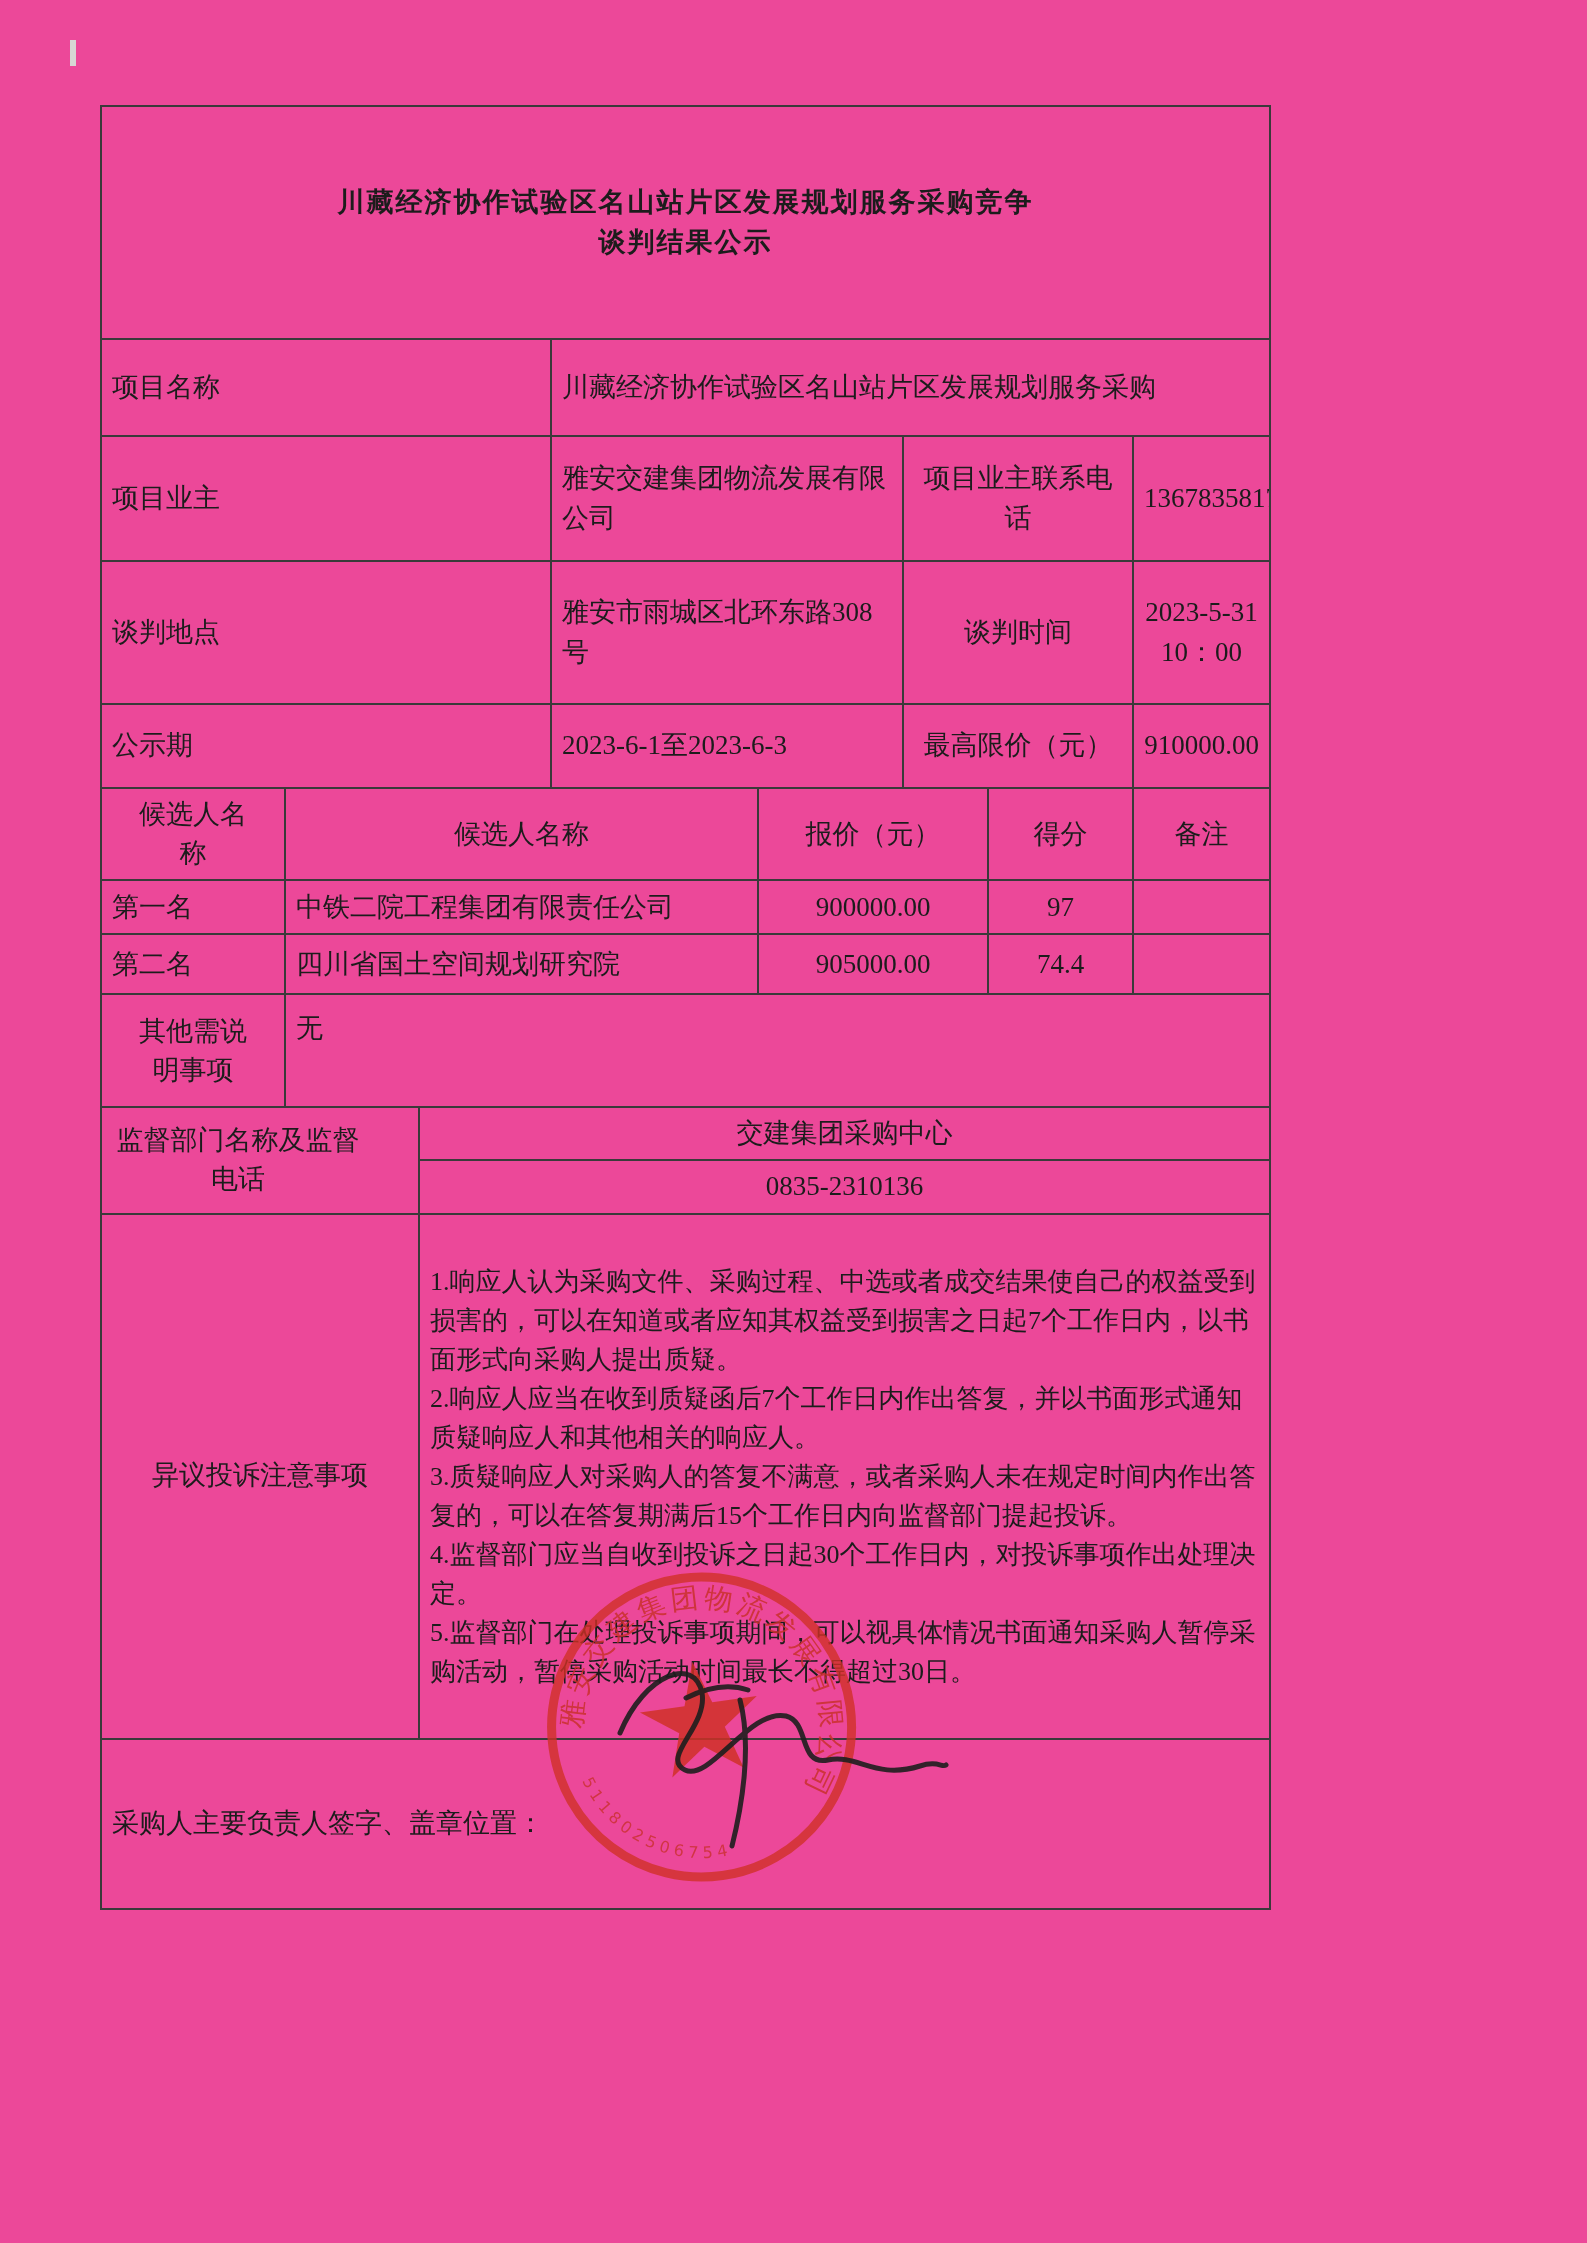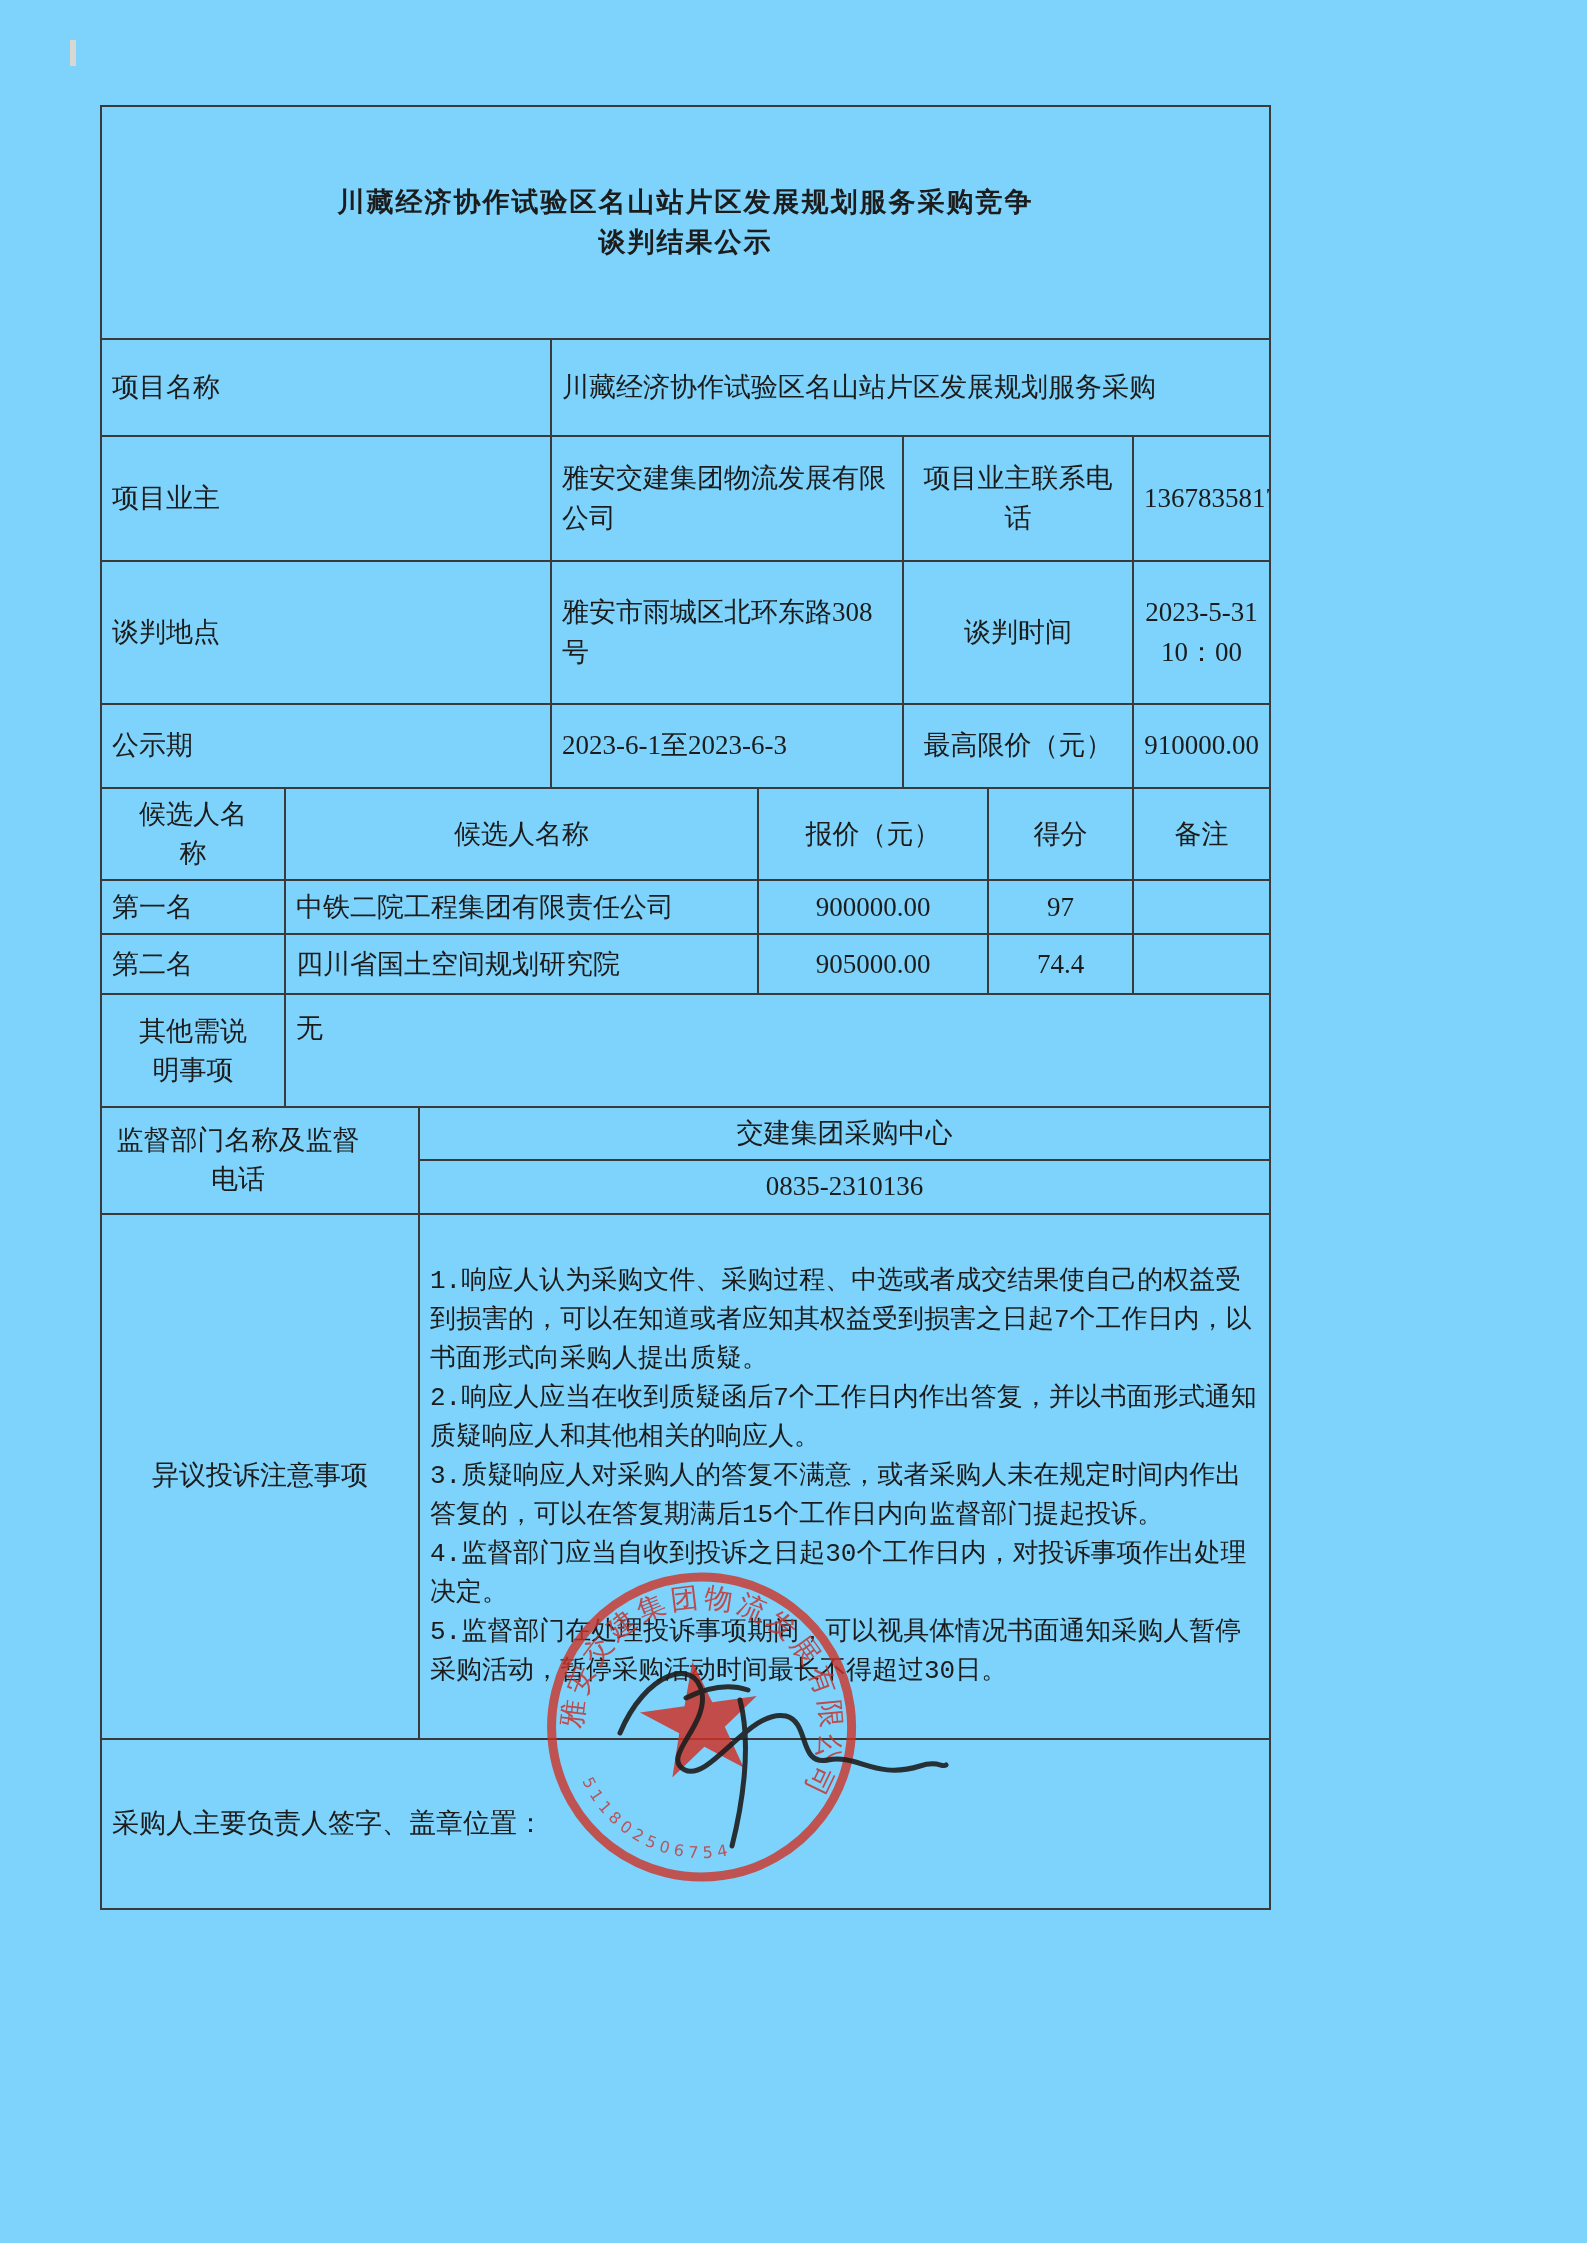--- a/index.html
+++ b/index.html
@@ -1,33 +1,33 @@
 <!DOCTYPE html>
 <html><head>
 <meta charset="utf-8">
 <style>
   html,body{margin:0;padding:0;background:#e8e8e8;}
-  .page{position:relative;width:1587px;height:2243px;background:#7dd3fc;
+  .page{position:relative;width:1587px;height:2243px;background:#ec4899;
         font-family:"Liberation Serif","DejaVu Sans",serif;color:#1c1c1c;overflow:hidden;margin:0 auto;}
   table.doc{position:absolute;left:100px;top:105px;width:1169px;border-collapse:collapse;table-layout:fixed;}
   table.doc td{border:2px solid #3a3a3a;padding:6px 10px;font-size:27px;vertical-align:middle;
                overflow:hidden;line-height:1.45;}
   tr.h-title{height:233px}
   tr.h-r1{height:97px} tr.h-r2{height:125px} tr.h-r3{height:143px} tr.h-r4{height:84px}
   tr.h-head{height:87px} tr.h-c1{height:54px} tr.h-c2{height:60px} tr.h-other{height:113px}
   tr.h-sup1{height:46px} tr.h-sup2{height:47px} tr.h-obj{height:525px} tr.h-sig{height:170px}
   td.title-cell{text-align:center;font-weight:bold;font-size:46px;line-height:1.75;letter-spacing:2px;}
   td.label{text-align:left;}
   td.center{text-align:center;}
   td.val-num{text-align:center;font-size:22px;}
   td.val-date{text-align:center;font-size:24px;line-height:1.5;}
   .wrap-narrow{display:inline-block;width:120px;text-align:center;vertical-align:middle;}
   .wrap-sup{display:inline-block;width:252px;text-align:center;vertical-align:middle;}
   td.obj-label{text-align:center;font-size:29px;}
-  td.obj-content{vertical-align:middle;padding:14px 18px;font-family:Liberation Mono, monospace;}
+  td.obj-content{vertical-align:middle;padding:14px 18px;}
   .obj-item{margin:0;font-size:26px;line-height:1.5;}
   td.sig-cell{font-size:28px;padding-left:12px;}
   .stamp-svg{position:absolute;left:537px;top:1555px;transform:rotate(-8deg);opacity:.9;}
   .sign-svg{position:absolute;left:590px;top:1638px;}
   .scan-edge-top{position:absolute;left:70px;top:40px;width:6px;height:26px;background:#d7d7d4;}
 </style>
 </head>
 <body>
 
 <div class="page">

